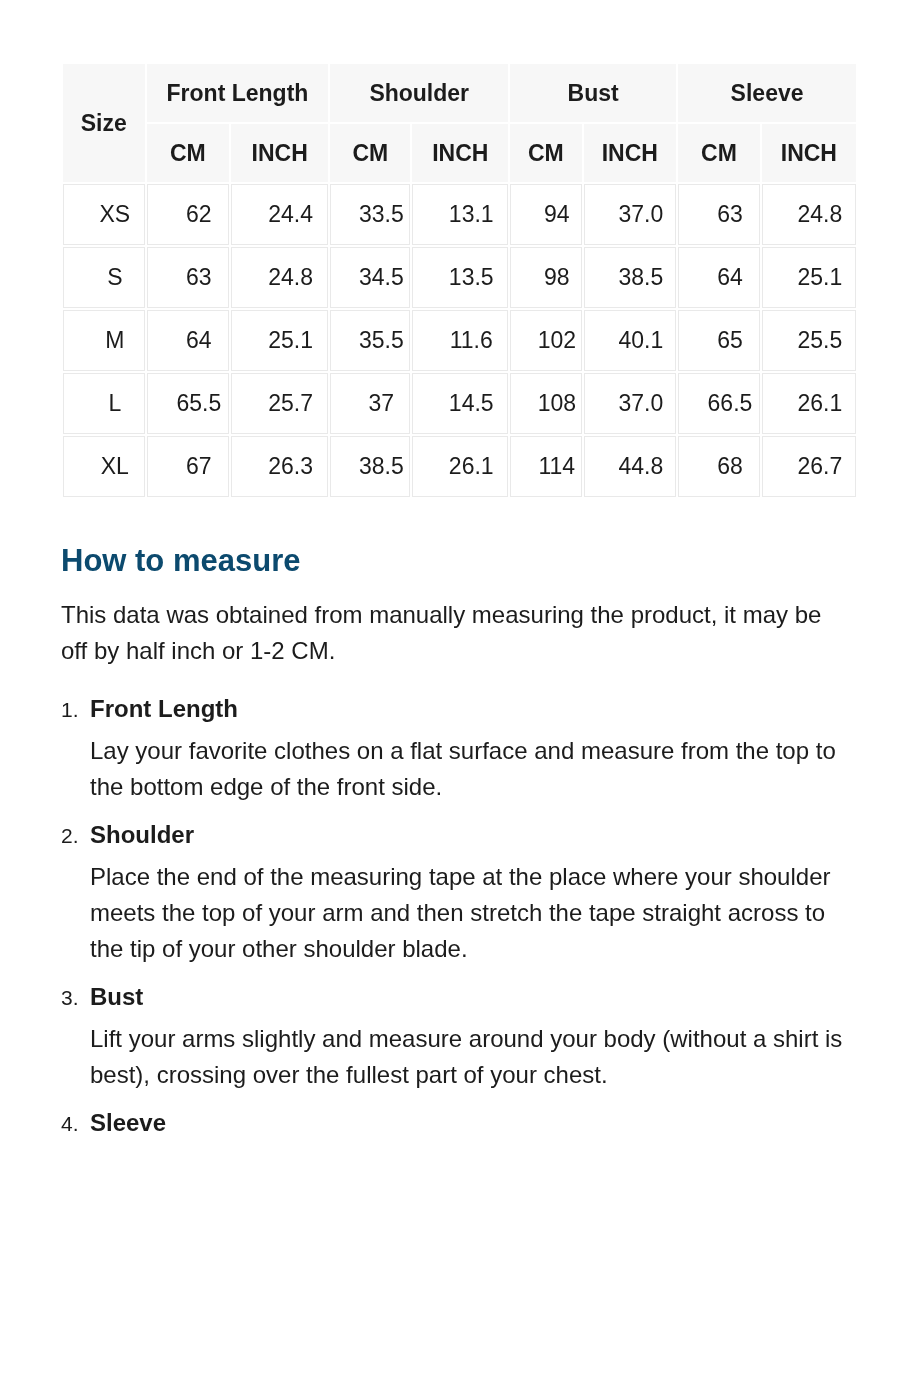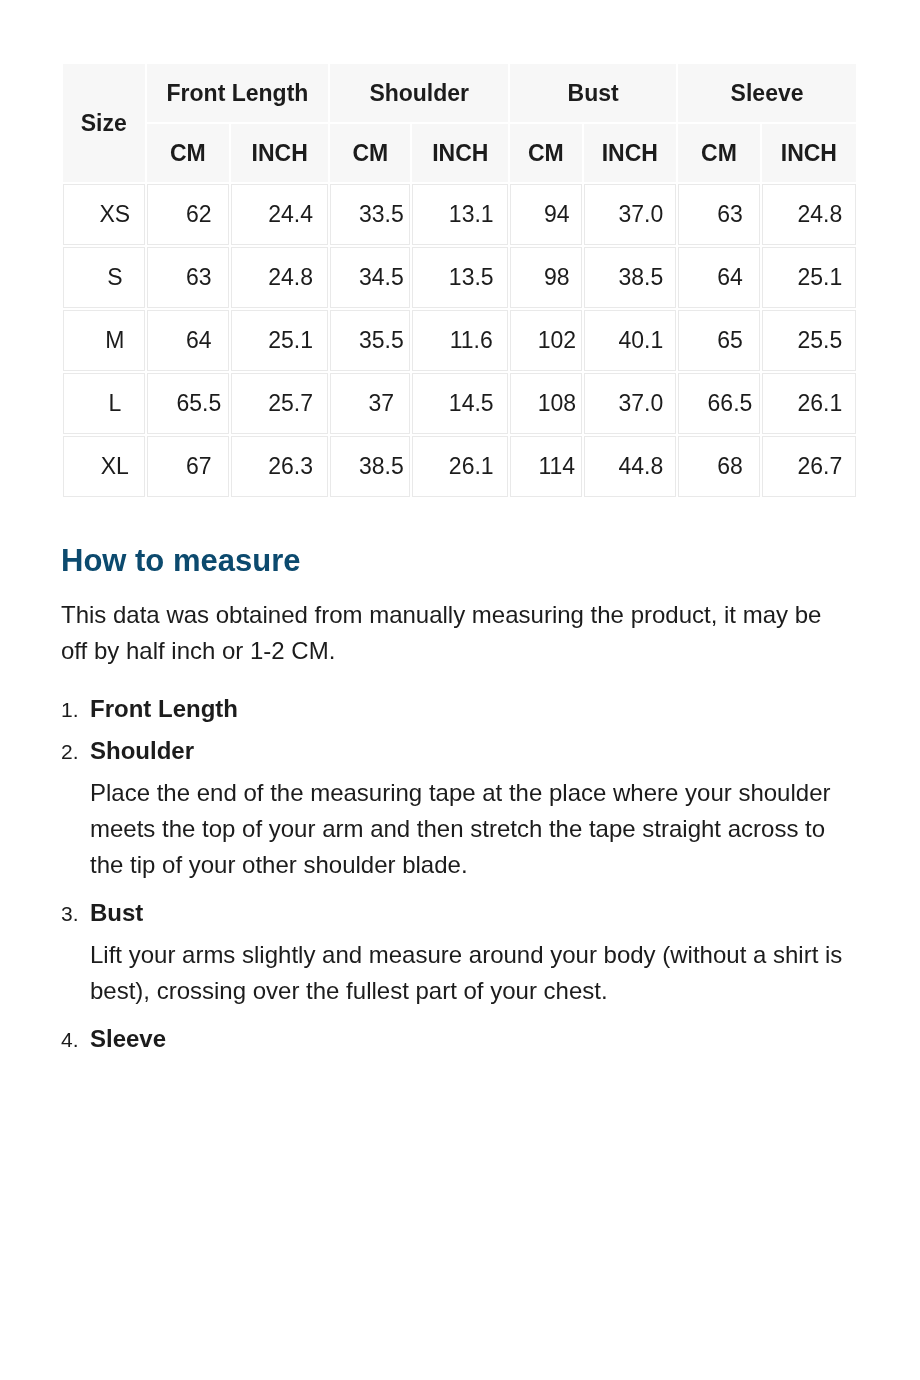--- a/index.html
+++ b/index.html
@@ -184,20 +184,21 @@
   <section class="content">
     <h2 class="section-heading">How to measure</h2>
     <p class="intro">This data was obtained from manually measuring the product, it may be off by half inch or 1-2 CM.</p>
 
     <ol class="measure-list">
       <li class="measure-item">
         <div class="item-head">
           <span class="item-num">1.</span>
           <span class="item-title">Front Length</span>
         </div>
+        <p class="item-desc">Lay your favorite clothes on a flat surface and measure from the top to the bottom edge of the front side.</p>
       </li>
       <li class="measure-item">
         <div class="item-head">
           <span class="item-num">2.</span>
           <span class="item-title">Shoulder</span>
         </div>
         <p class="item-desc">Place the end of the measuring tape at the place where your shoulder meets the top of your arm and then stretch the tape straight across to the tip of your other shoulder blade.</p>
       </li>
       <li class="measure-item">
         <div class="item-head">

